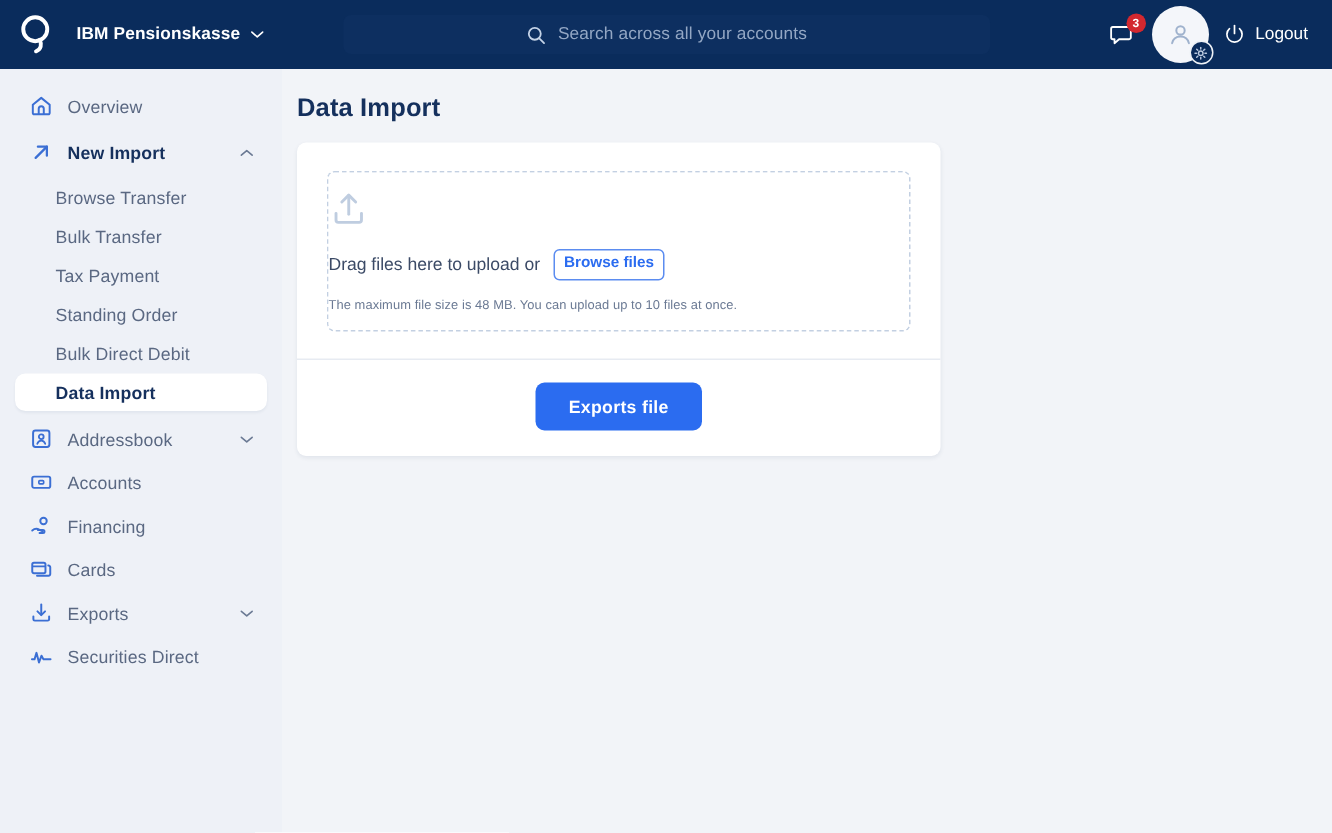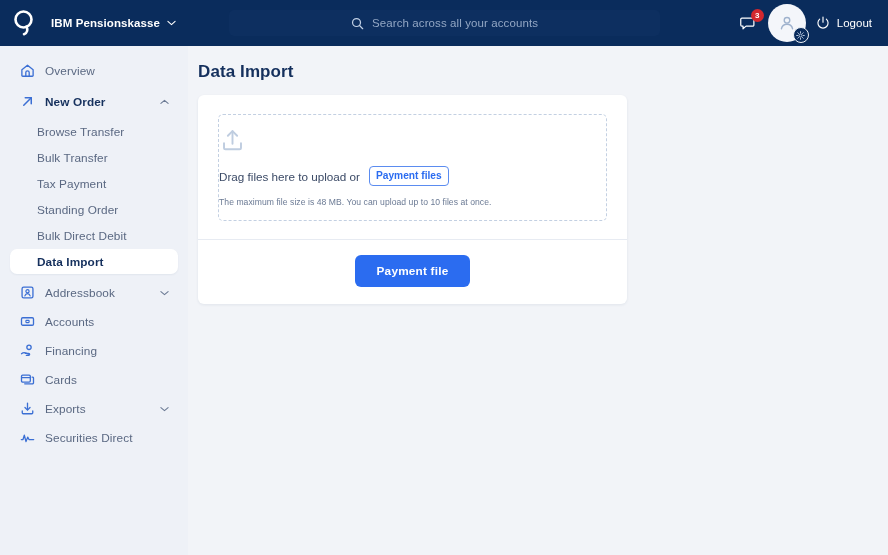--- a/index.html
+++ b/index.html
@@ -266,21 +266,21 @@
       <span class="nav-label">Overview</span>
     </div>
 
     <div class="nav-item bold" style="margin-bottom:5px;">
       <span class="nav-icon">
         <svg width="15" height="15" viewBox="0 0 16 16">
           <path d="M4 12 L12 4" stroke="#3b6fd4" stroke-width="1.6" stroke-linecap="round"></path>
           <path d="M5.6 4 H12 V10.4" fill="none" stroke="#3b6fd4" stroke-width="1.6" stroke-linecap="round" stroke-linejoin="round"></path>
         </svg>
       </span>
-      <span class="nav-label">New Order</span>
+      <span class="nav-label">New Import</span>
       <span class="nav-chev">
         <svg width="9" height="6" viewBox="0 0 10 6">
           <path d="M1 4.6 L5 1.2 L9 4.6" fill="none" stroke="#6b7a94" stroke-width="1.2" stroke-linecap="round" stroke-linejoin="round"></path>
         </svg>
       </span>
     </div>
 
     <div class="nav-item nav-sub" style="margin-bottom:1px;">
       <span class="nav-label">Browse Transfer</span>
     </div>
@@ -387,30 +387,30 @@
           <span class="dz-icon">
             <svg width="27" height="27" viewBox="0 0 28 28">
               <path d="M14 3.4 V16.4" stroke="#bfcde0" stroke-width="2" stroke-linecap="round"></path>
               <path d="M9.2 8 L14 3.2 L18.8 8" fill="none" stroke="#bfcde0" stroke-width="2" stroke-linecap="round" stroke-linejoin="round"></path>
               <path d="M5.2 15.8 V20.4 a1.6 1.6 0 0 0 1.6 1.6 H21.2 a1.6 1.6 0 0 0 1.6 -1.6 V15.8" fill="none" stroke="#bfcde0" stroke-width="2" stroke-linecap="round" stroke-linejoin="round"></path>
             </svg>
           </span>
 
           <div class="dz-row">
             <span class="dz-text">Drag files here to upload or</span>
-            <button class="browse-btn">Payment files</button>
+            <button class="browse-btn">Browse files</button>
           </div>
 
           <div class="dz-hint">The maximum file size is 48 MB. You can upload up to 10 files at once.</div>
         </div>
 
       </div>
 
       <div class="card-divider"></div>
 
       <div class="card-footer">
-        <button class="upload-btn">Payment file</button>
+        <button class="upload-btn">Exports file</button>
       </div>
     </div>
 
   </div>
 
 </div>
 
 </body></html>

